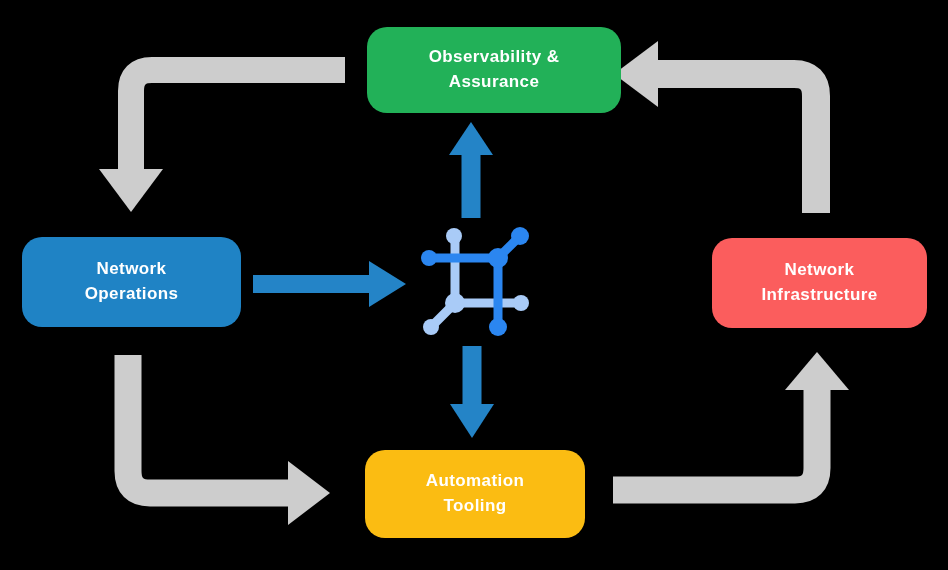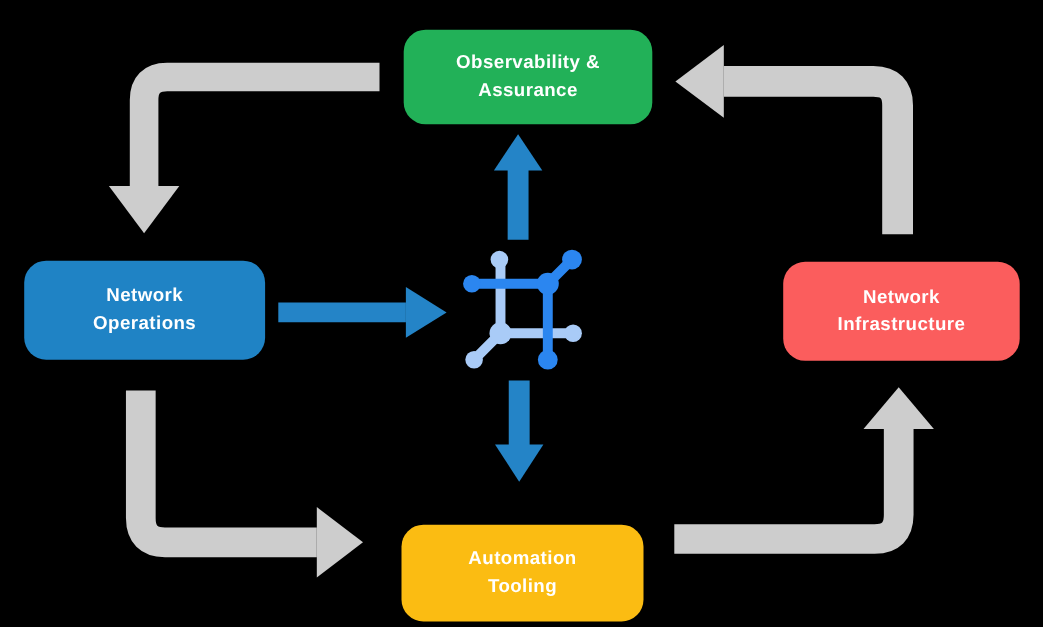--- a/index.html
+++ b/index.html
@@ -25,21 +25,21 @@
     color: #ffffff;
     border-radius: 20px;
   }
   .node-label {
     white-space: pre-line;
     font-size: 17px;
     font-weight: 700;
     letter-spacing: 0.4px;
     line-height: 1.45;
   }
-  .node-observability  { left: 367px; top: 27px;  width: 226px; height: 86px; }
+  .node-observability  { left: 367px; top: 27px;  width: 254px; height: 86px; }
   .node-operations     { left: 22px;  top: 237px; width: 219px; height: 90px; }
   .node-infrastructure { left: 712px; top: 238px; width: 215px; height: 90px; }
   .node-automation     { left: 365px; top: 450px; width: 220px; height: 88px; }
 </style>
 </head>
 <body>
 
 <div class="canvas">
 
   <svg class="arrow-layer" width="948" height="570" viewBox="0 0 948 570">
@@ -111,18 +111,18 @@
   <div class="node node-operations" style="background: rgb(31, 131, 197);">
     <div class="node-label">Network
 Operations</div>
   </div>
 
   <div class="node node-infrastructure" style="background: rgb(251, 93, 93);">
     <div class="node-label">Network
 Infrastructure</div>
   </div>
 
-  <div class="node node-automation" style="background: rgb(251, 188, 18); margin-top: 27px;">
+  <div class="node node-automation" style="background: rgb(251, 188, 18);">
     <div class="node-label">Automation
 Tooling</div>
   </div>
 
 </div>
 
 </body></html>

